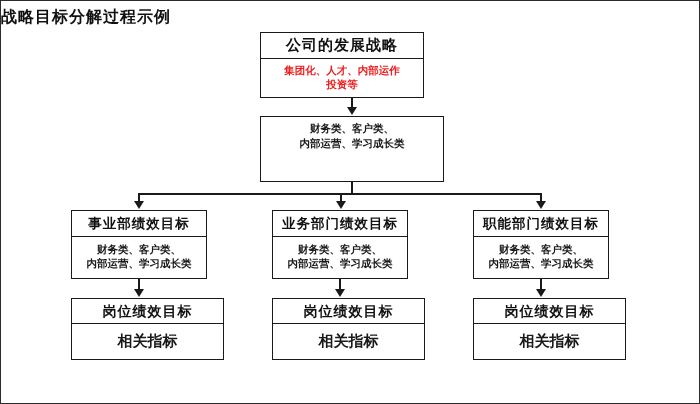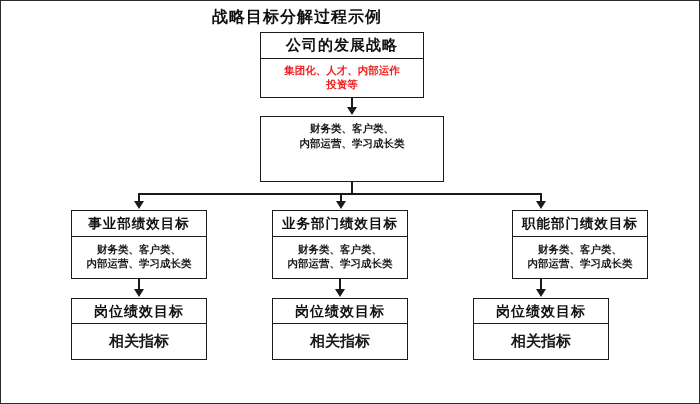--- a/index.html
+++ b/index.html
@@ -19,21 +19,20 @@
     box-sizing: border-box;
     overflow: hidden;
   }
 
   
   #diagram-title {
     position: absolute;
     left: 0;
     top: 6px;
     width: 592px;
-    text-align: center;
     font-size: 16px;
     font-weight: bold;
     letter-spacing: 1px;
     color: #111111;
     font-family: "DejaVu Serif", "Liberation Serif", serif;
   }
 
   
   .node {
     position: absolute;
@@ -99,26 +98,26 @@
     height: 26px; line-height: 24px; font-size: 13.5px;
   }
   .node-dept .node-body {
     height: 40px;
     padding-top: 5px;
     font-size: 10.5px;
     line-height: 14px;
   }
   #node-dept-0 { left: 70px; }
   #node-dept-1 { left: 271px; }
-  #node-dept-2 { left: 472px; margin-left: 39px; }
+  #node-dept-2 { left: 472px; }
 
   
   .node-post {
     top: 297px;
-    width: 136px;
+    width: 153px;
     height: 62px;
   }
   .node-post .node-header {
     height: 25px; line-height: 24px; font-size: 14px;
   }
   .node-post .node-body {
     height: 35px;
     padding-top: 10px;
     font-size: 15px;
     line-height: 14px;

